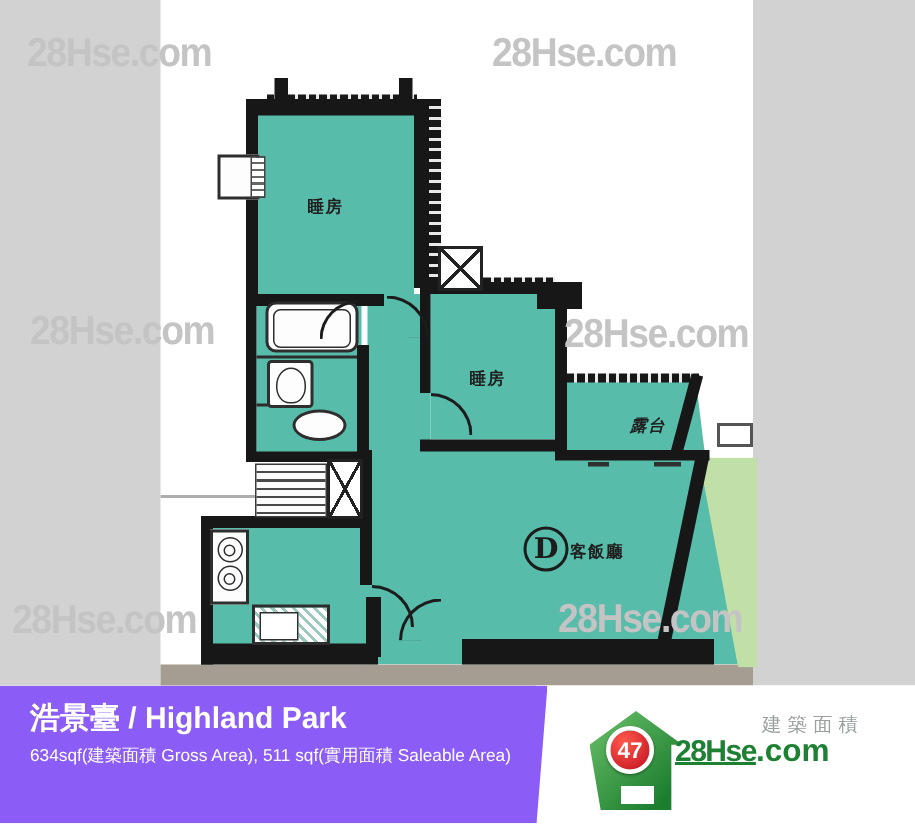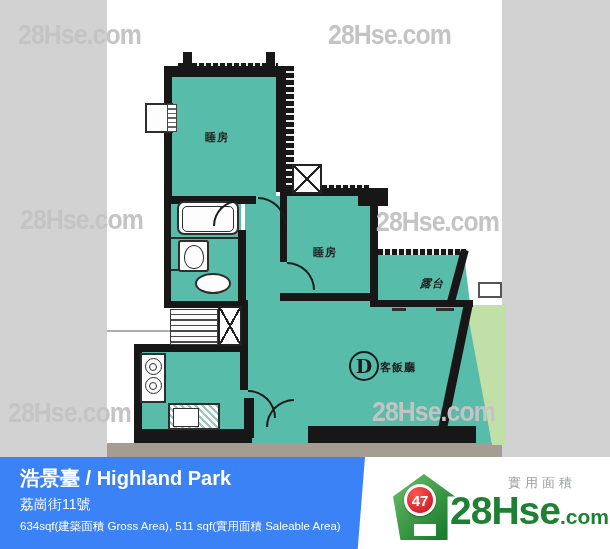--- a/index.html
+++ b/index.html
@@ -25,38 +25,38 @@
   .stairs{background:repeating-linear-gradient(180deg,#fbfbfb 0 4px,#4a4a4a 4px 5.5px);
      border:1.5px solid #3a3a3a;box-sizing:border-box;}
   .room-label{font-size:11px;font-weight:bold;color:#1f1f1f;letter-spacing:1px;white-space:nowrap;}
   .dim{background:#2f2f2f;}
   .watermark{font-size:27px;font-weight:bold;color:#c4c4c4;letter-spacing:-1px;
      transform:scaleX(.92);transform-origin:left top;white-space:nowrap;z-index:40;}
   .unit-circle{width:30px;height:30px;border:2.5px solid #1c1c1c;border-radius:50%;
      font-family:"DejaVu Serif","Liberation Serif",serif;font-size:19px;font-weight:bold;color:#1c1c1c;
      display:flex;align-items:center;justify-content:center;box-sizing:border-box;}
   
-  .info-bar{left:0;top:457px;width:365px;height:92px;background:#3b82f6;color:#fff;
+  .info-bar{left:0;top:457px;width:365px;height:92px;background:#8b5cf6;color:#fff;
      clip-path:polygon(0 0,100% 0,98% 100%,0 100%);padding:8px 0 0 20px;box-sizing:border-box;z-index:50;}
   .info-title{font-size:20px;font-weight:bold;margin-bottom:4px;}
   .info-address{font-size:14px;margin-bottom:5px;}
   .info-block{font-size:11.5px;font-weight:bold;margin-bottom:4px;}
   .info-area{font-size:11.5px;}
   
   .logo-panel{left:357px;top:457px;width:253px;height:92px;background:#fff;z-index:45;}
   .house{left:393px;top:474px;width:62px;height:66px;z-index:51;
      clip-path:polygon(50% 0,100% 34%,88% 34%,88% 100%,12% 100%,0 34%,0 34%);
      background:linear-gradient(135deg,#63b963 10%,#1b7e2f 85%);}
   .house-door{left:414px;top:524px;width:22px;height:12px;background:#fff;z-index:52;}
   .badge{left:404px;top:484px;width:32px;height:32px;border-radius:50%;z-index:53;
      background:radial-gradient(circle at 35% 30%,#ff5a4e,#c00d1e);border:3px solid #fff;
      box-shadow:0 1px 2px rgba(0,0,0,.35);display:flex;align-items:center;justify-content:center;
      color:#fff;font-weight:bold;font-size:15px;box-sizing:border-box;}
   .brand{left:450px;top:489px;z-index:52;color:#1e8032;font-weight:bold;white-space:nowrap;}
-  .brand-main{font-size:39px;letter-spacing:-1px;}
+  .brand-main{font-size:20px;letter-spacing:-1px;text-decoration:underline;}
   .brand-suffix{font-size:21px;}
   .tagline{left:508px;top:474px;z-index:52;color:#9b9f9f;font-size:13px;letter-spacing:4px;white-space:nowrap;}
 </style>
 </head>
 <body>
 
 <div class="abs bg-gray" style="left:0;top:0;width:107px;height:457px;"></div>
 <div class="abs bg-gray" style="left:502px;top:0;width:108px;height:457px;"></div>
 <div class="abs shadow-band" style="left:107px;top:443px;width:395px;height:14px;"></div>
 
@@ -149,23 +149,22 @@
 <div class="abs watermark" style="left:18px;top:20px;">28Hse.com</div>
 <div class="abs watermark" style="left:328px;top:20px;">28Hse.com</div>
 <div class="abs watermark" style="left:20px;top:205px;">28Hse.com</div>
 <div class="abs watermark" style="left:376px;top:207px;">28Hse.com</div>
 <div class="abs watermark" style="left:8px;top:398px;">28Hse.com</div>
 <div class="abs watermark" style="left:372px;top:397px;">28Hse.com</div>
 
 <div class="abs logo-panel"></div>
 <div class="abs info-bar">
   <div class="info-title">浩景臺 / Highland Park</div>
-  <div class="info-address">荔崗街11號</div>
   <div class="info-area">634sqf(建築面積 Gross Area), 511 sqf(實用面積 Saleable Area)</div>
 </div>
 
 <div class="abs house"></div>
 <div class="abs house-door"></div>
 <div class="abs badge">47</div>
 <div class="abs brand">
   <span class="brand-main">28Hse</span><span class="brand-suffix">.com</span>
 </div>
-<div class="abs tagline">實用面積</div>
+<div class="abs tagline">建築面積</div>
 
 </body></html>

